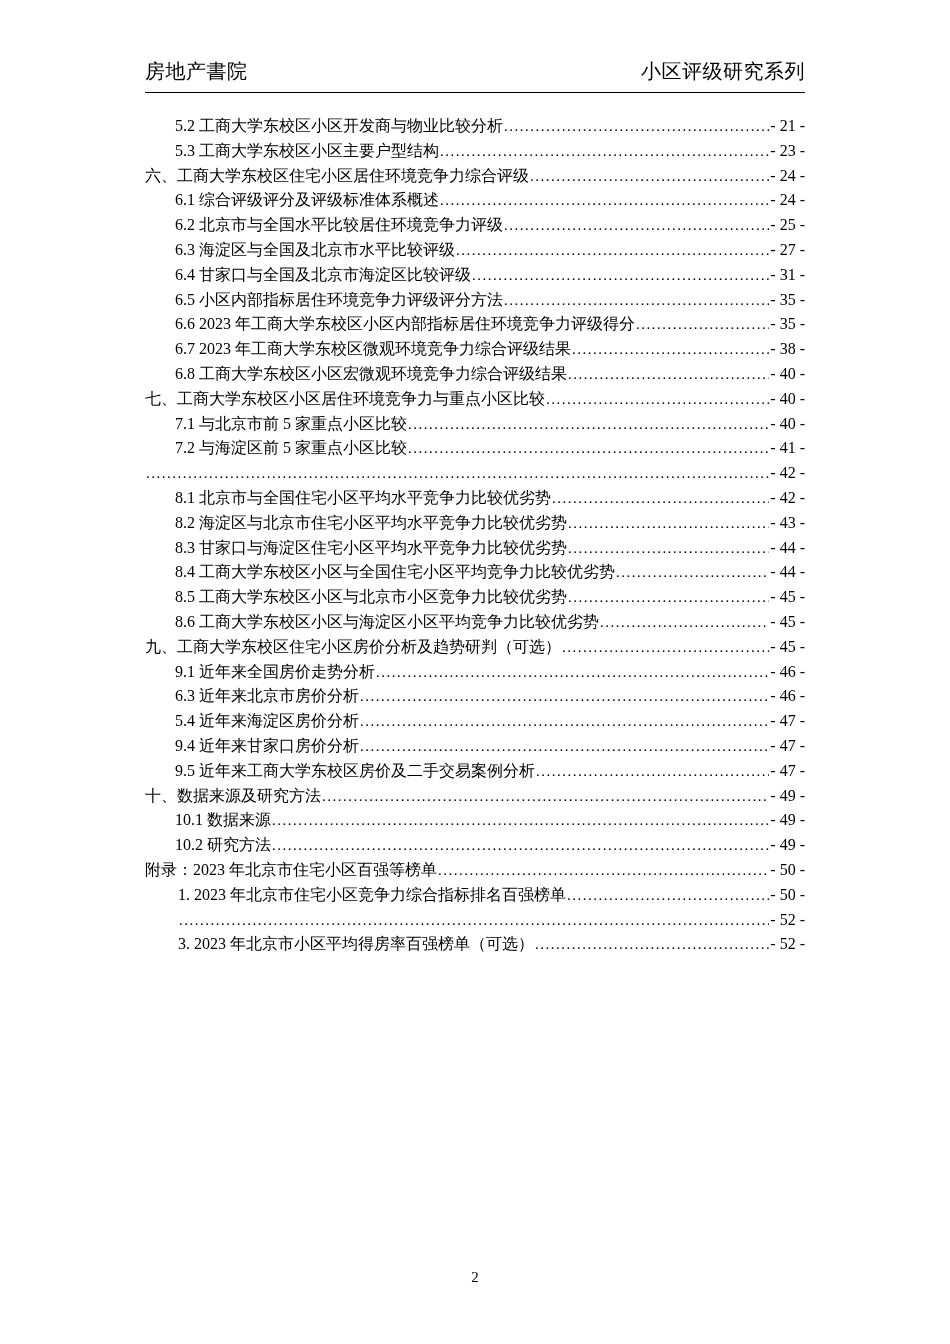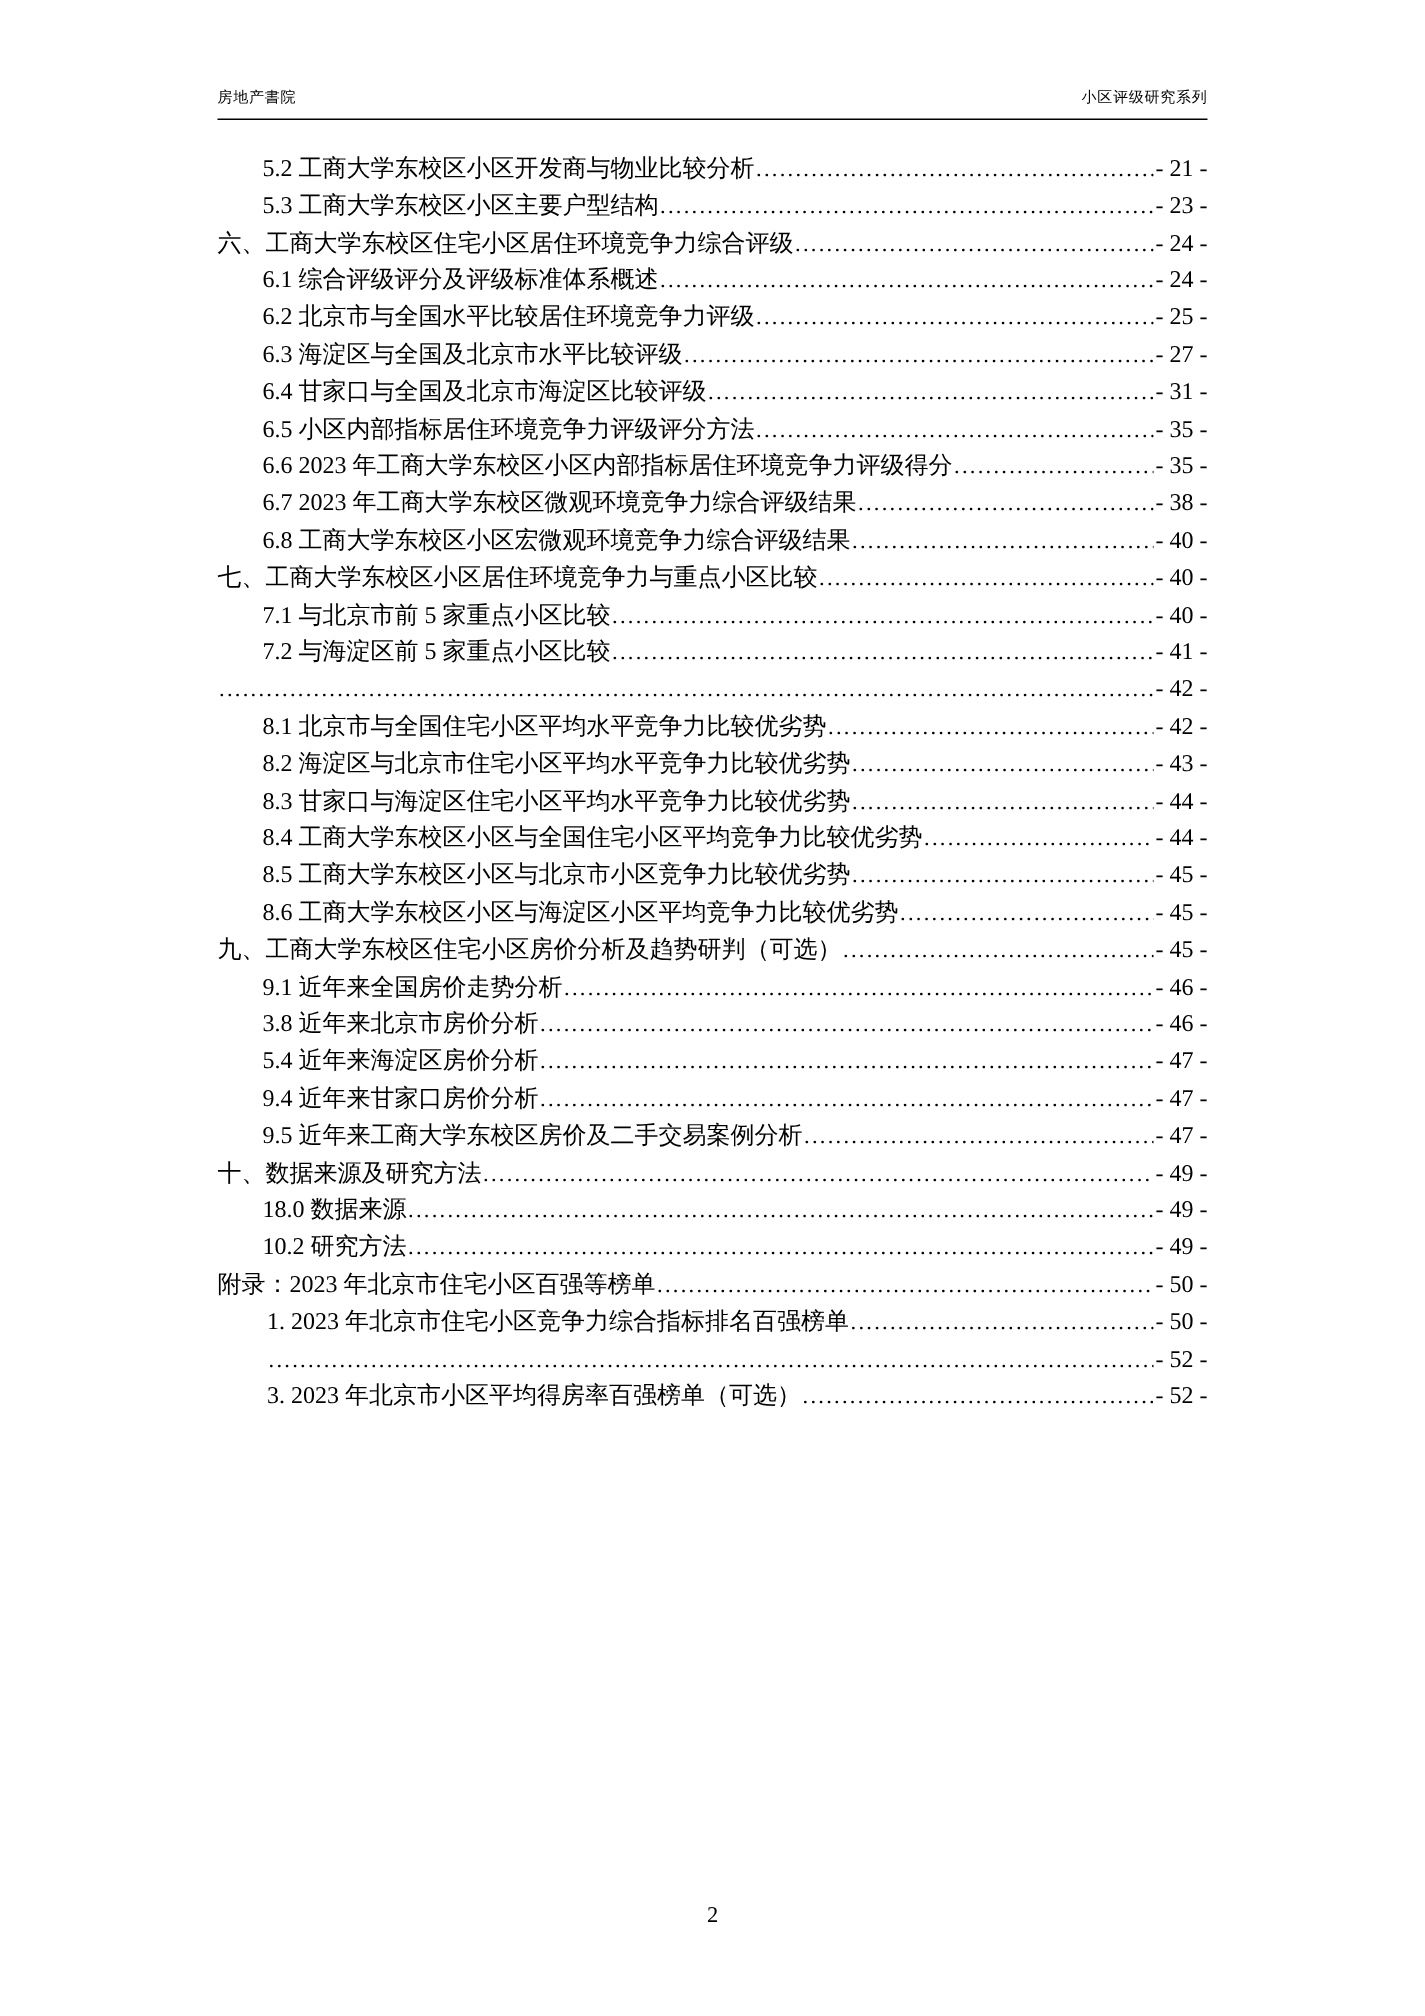--- a/index.html
+++ b/index.html
@@ -14,21 +14,21 @@
     height: 1344px;
     margin: 0 auto;
     background: #ffffff;
     padding: 58px 145px 0 145px;
     overflow: hidden;
   }
   .page-header {
     display: flex;
     justify-content: space-between;
     align-items: flex-end;
-    font-size: 10px;
+    font-size: 20px;
     padding-bottom: 7px;
     border-bottom: 1.5px solid #000;
   }
   .header-text { white-space: nowrap; letter-spacing: 0.5px; }
   .toc {
     margin-top: 21px;
     font-size: 16px;
   }
   .toc-row {
     display: flex;
@@ -188,21 +188,21 @@
         <span class="toc-label">九、工商大学东校区住宅小区房价分析及趋势研判（可选）</span>
         <span class="toc-dots"></span>
         <span class="toc-page">- 45 -</span>
       </div>
       <div class="toc-row level-2">
         <span class="toc-label">9.1 近年来全国房价走势分析</span>
         <span class="toc-dots"></span>
         <span class="toc-page">- 46 -</span>
       </div>
       <div class="toc-row level-2">
-        <span class="toc-label">3.8 近年来北京市房价分析</span>
+        <span class="toc-label">6.3 近年来北京市房价分析</span>
         <span class="toc-dots"></span>
         <span class="toc-page">- 46 -</span>
       </div>
       <div class="toc-row level-2">
         <span class="toc-label">5.4 近年来海淀区房价分析</span>
         <span class="toc-dots"></span>
         <span class="toc-page">- 47 -</span>
       </div>
       <div class="toc-row level-2">
         <span class="toc-label">9.4 近年来甘家口房价分析</span>
@@ -213,21 +213,21 @@
         <span class="toc-label">9.5 近年来工商大学东校区房价及二手交易案例分析</span>
         <span class="toc-dots"></span>
         <span class="toc-page">- 47 -</span>
       </div>
       <div class="toc-row level-1">
         <span class="toc-label">十、数据来源及研究方法</span>
         <span class="toc-dots"></span>
         <span class="toc-page">- 49 -</span>
       </div>
       <div class="toc-row level-2">
-        <span class="toc-label">18.0 数据来源</span>
+        <span class="toc-label">10.1 数据来源</span>
         <span class="toc-dots"></span>
         <span class="toc-page">- 49 -</span>
       </div>
       <div class="toc-row level-2">
         <span class="toc-label">10.2 研究方法</span>
         <span class="toc-dots"></span>
         <span class="toc-page">- 49 -</span>
       </div>
       <div class="toc-row level-1">
         <span class="toc-label">附录：2023 年北京市住宅小区百强等榜单</span>

